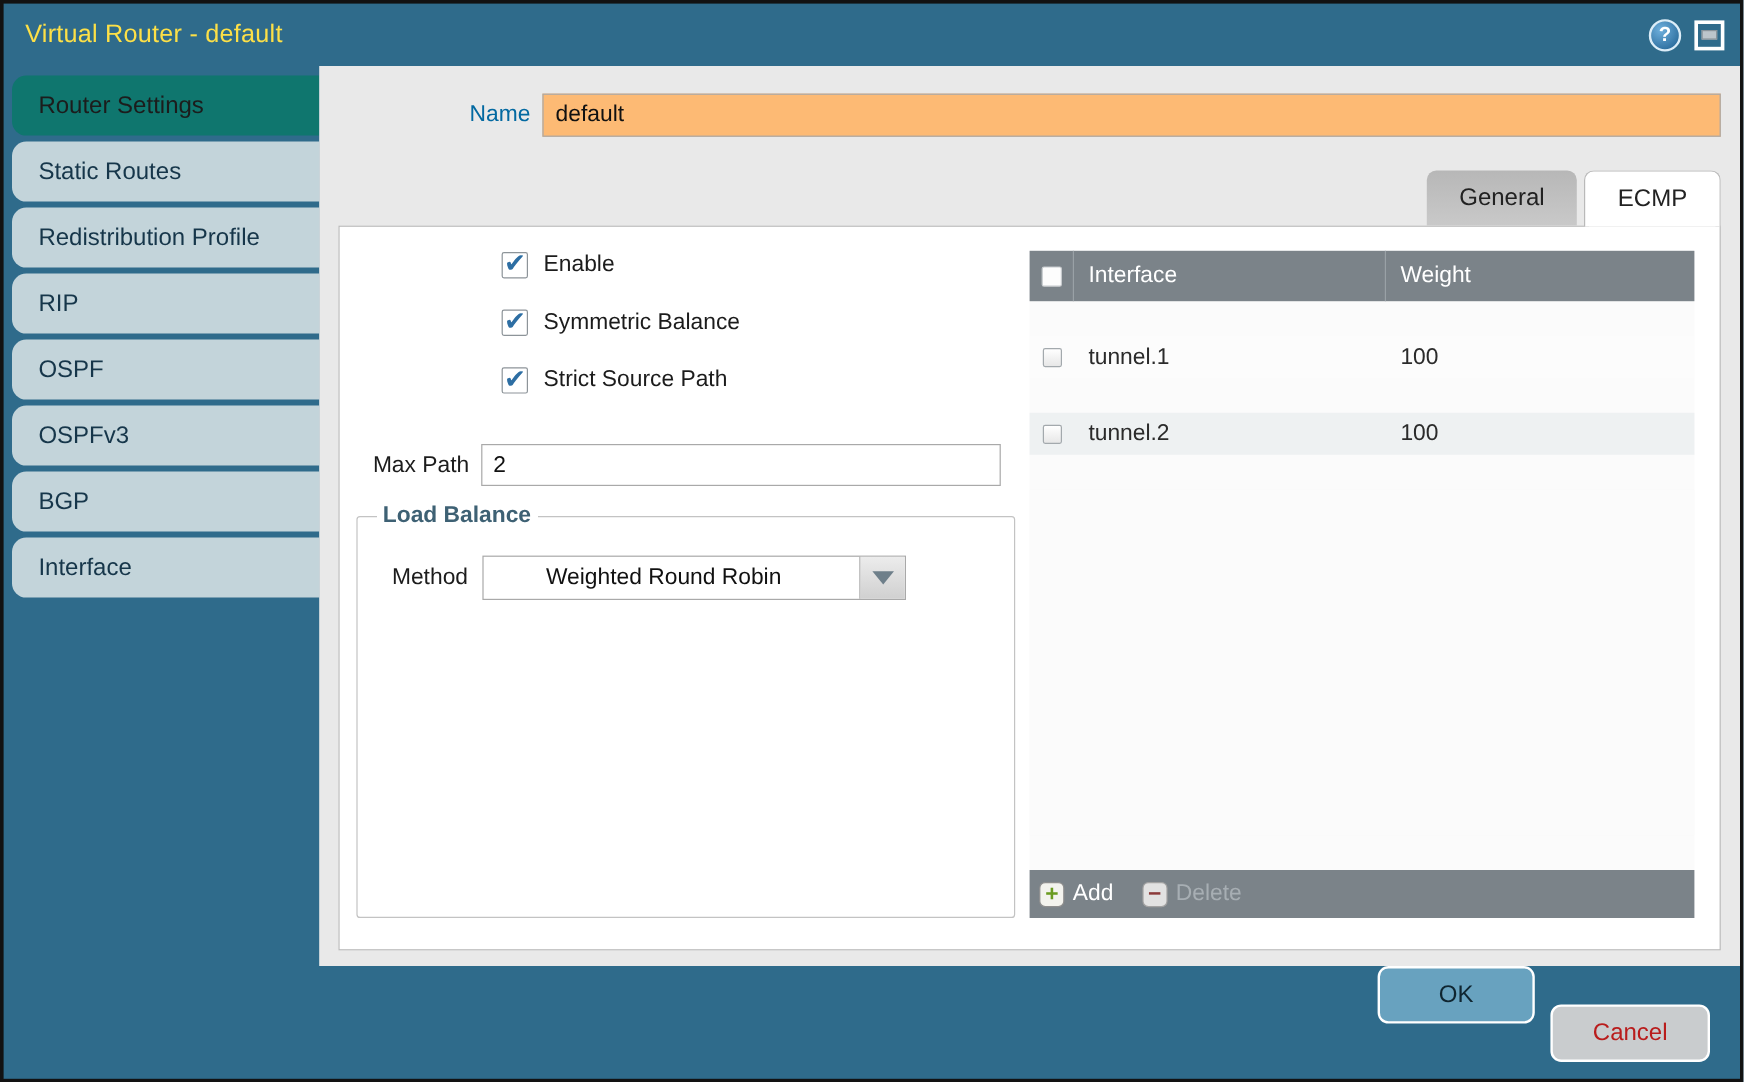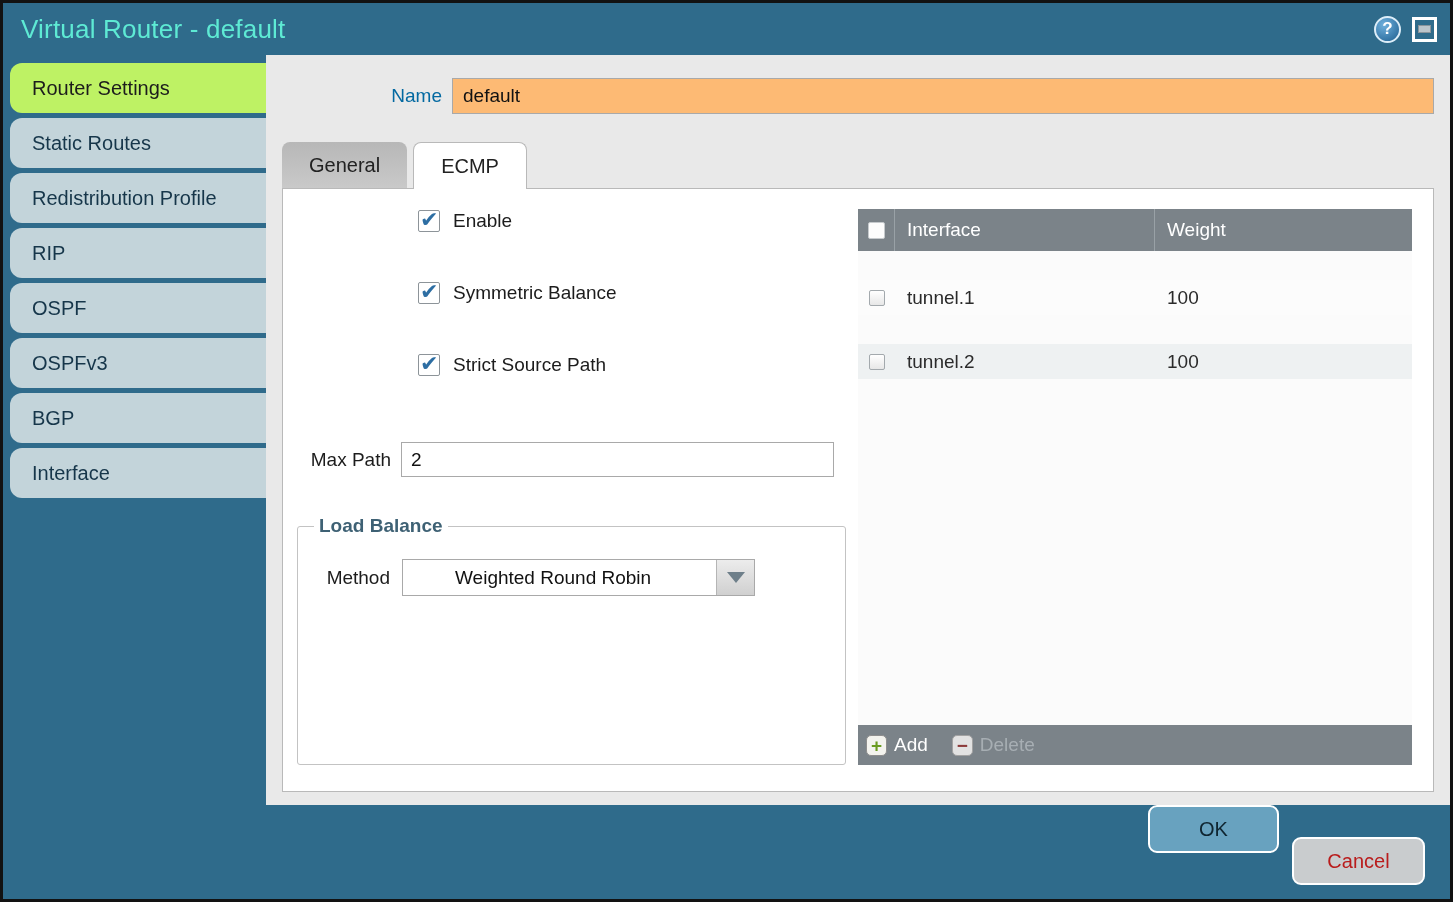--- a/index.html
+++ b/index.html
@@ -3,60 +3,60 @@
 <meta charset="utf-8">
 <style>
   * { margin:0; padding:0; box-sizing:border-box; }
   body { font-family:"Liberation Sans", sans-serif; background:#fff; }
 
   .dialog { width:1453px; height:902px; border:3px solid #121212; background:#2f6b8b;
             display:flex; flex-direction:column; }
 
   
   .titlebar { flex:0 0 52px; display:flex; align-items:center; padding:0 13px 0 18px; }
-  .title { flex:1; color:#5eead4; font-size:26px; font-weight:400; letter-spacing:.2px; }
+  .title { flex:1; color:#fde047; font-size:21px; font-weight:400; letter-spacing:.2px; }
   .tb-icons { display:flex; align-items:center; gap:11px; }
   .help-icon { width:27px; height:27px; border-radius:50%; border:2px solid #dcedf8;
                background:radial-gradient(circle at 35% 30%, #6fb0dd, #1d5e8f);
                color:#fff; font-weight:bold; font-size:17px;
                display:flex; align-items:center; justify-content:center; cursor:pointer; }
   .win-icon { width:25px; height:25px; border:3px solid #fff; background:#2f6b8b;
               display:flex; align-items:center; justify-content:center; cursor:pointer; }
   .win-icon .bar { width:13px; height:8px; background:#bcc5cb; border:1px solid #8a949b; }
 
   
   .main { flex:1; display:flex; min-height:0; }
 
   .sidebar { flex:0 0 263px; padding-top:8px; }
   .side-tab { height:50px; margin:0 0 5px 7px; background:#c3d4da;
               border-radius:12px 0 0 12px; display:flex; align-items:center;
               padding-left:22px; font-size:20px; color:#16364a; cursor:pointer; }
-  .side-tab.active { background:#bef264; color:#1c1c1c; }
+  .side-tab.active { background:#0f766e; color:#1c1c1c; }
 
   .content { flex:1; background:#e9e9e9; display:flex; flex-direction:column;
              padding:0 16px; min-width:0; }
 
   .name-row { margin-top:23px; flex:0 0 36px; display:flex; align-items:center; }
   .name-row .nlabel { width:170px; text-align:right; padding-right:10px;
                       font-size:19px; color:#0369a1; }
   .name-row input { flex:1; height:36px; border:1px solid #a9a9a9; background:#fdba74;
                     font-family:inherit; font-size:19px; color:#111; padding:0 10px; }
 
-  .tabs-row { margin-top:28px; display:flex; height:46px; position:relative; z-index:2; }
+  .tabs-row { margin-top:28px; display:flex; height:46px; position:relative; z-index:2;justify-content:flex-end; }
   .tab { border-radius:8px 8px 0 0; padding:0 27px; display:flex; align-items:center;
          font-size:20px; color:#222; cursor:pointer; }
   .tab-general { background:linear-gradient(#b7b7b7,#c9c9c9); margin-right:6px; }
   .tab-active { background:#fff; border:1px solid #b9b9b9; border-bottom:none;
                 margin-bottom:-1px; }
 
   
   .panel { position:relative; z-index:1; background:#fff; border:1px solid #b9b9b9;
            height:604px; display:flex; }
 
-  .left-col { flex:0 0 567px; padding:20px 0 26px 14px; display:flex; flex-direction:column;gap:24px; }
+  .left-col { flex:0 0 567px; padding:20px 0 26px 14px; display:flex; flex-direction:column; }
   .cb-row { display:flex; align-items:center; gap:13px; height:23px;
             margin:0 0 25px 121px; }
   .cb { width:22px; height:22px; border:1px solid #8d9499; border-radius:2px;
         background:#fff; position:relative; cursor:pointer; flex:0 0 22px; }
   .cb.checked::after { content:"\2714"; position:absolute; left:1px; top:-4px;
                        font-size:22px; color:#2d6ea3; }
   .cb-label { font-size:19px; color:#1c1c1c; }
 
   .maxpath-row { display:flex; align-items:center; margin-top:17px; }
   .maxpath-row .flabel { width:104px; text-align:right; padding-right:10px;

